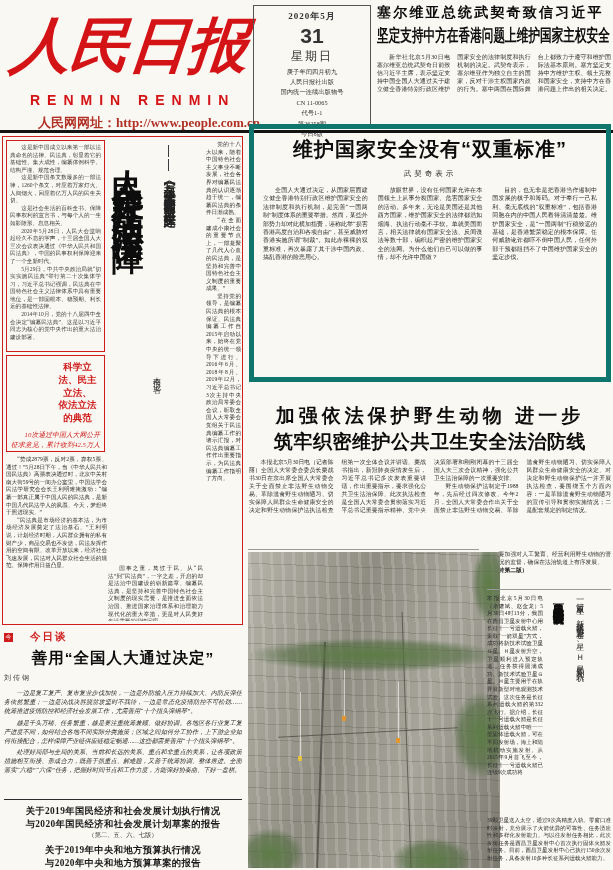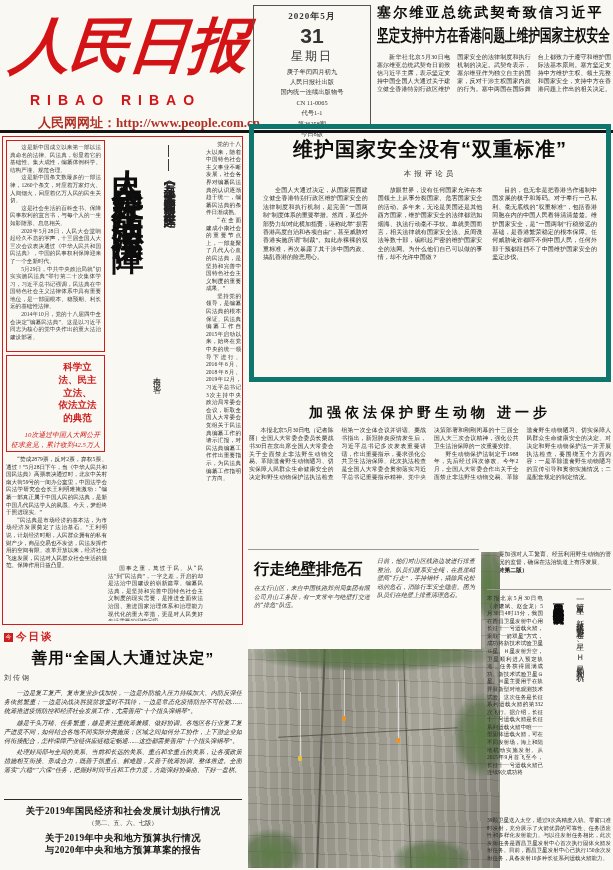--- a/index.html
+++ b/index.html
@@ -58,21 +58,21 @@
   #security-box{left:249px;top:124px;width:362px;height:258px;border:5px solid #0f766e;
     box-sizing:border-box;padding:7px 9px 5px;}
   #security-title{text-align:center;font-family:"Liberation Sans",sans-serif;
     font-size:20px;font-weight:900;letter-spacing:1px;color:#0d0d0d;}
   #security-byline{text-align:center;font-size:7.5px;letter-spacing:3px;margin:6px 0 7px;color:#333;}
   #security-body{columns:3;column-gap:10px;font-size:6px;line-height:1.4;height:182px;overflow:hidden;color:#2c2c2c;}
 
   
   #wildlife{left:249px;top:403px;width:362px;}
   #wl-kicker{text-align:center;font-size:8px;letter-spacing:0.4px;color:#111;}
-  .wl-title{text-align:center;font-family:"Liberation Sans",sans-serif;font-size:14px;
+  .wl-title{text-align:center;font-family:"Liberation Sans",sans-serif;font-size:19px;
     font-weight:900;color:#0d0d0d;line-height:1.35;}
   #wl-t1{letter-spacing:4px;}
   #wl-t2{letter-spacing:0.5px;}
   #wl-body{margin-top:5px;columns:4;column-gap:8px;font-size:5.8px;line-height:1.36;height:84px;overflow:hidden;color:#2c2c2c;}
   #wl-cont{left:487px;top:551px;width:124px;height:34px;font-size:5.8px;line-height:1.36;overflow:hidden;color:#2c2c2c;}
 
   
   #photo{left:248px;top:552px;width:252px;height:316px;background:#9b9a8f;overflow:hidden;}
   .rock{position:absolute;inset:0;
     background:
@@ -88,21 +88,21 @@
     padding:5px 6px;box-sizing:border-box;display:flex;gap:7px;}
   #photo-title{font-family:"Liberation Sans",sans-serif;font-size:15.5px;font-weight:900;
     white-space:nowrap;color:#0d0d0d;margin:2px 0 4px;}
   .cap{font-size:6px;font-style:italic;line-height:1.42;color:#333;text-align:justify;}
   #photo-left{width:116px;}
   #photo-right{flex:1;}
   #photo-rule{left:248px;top:549px;width:231px;height:1px;background:#9a9a9a;}
 
   
   #today{left:4px;top:630px;width:238px;}
-  #today-label{display:flex;align-items:center;gap:3px;}
+  #today-label{display:flex;align-items:center;gap:17px;}
   #today-icon{width:9px;height:9px;background:#cf1d1d;color:#fff;font-size:6px;line-height:9px;
     text-align:center;font-family:"Liberation Sans",sans-serif;}
   #today-label-text{color:#cf1d1d;font-family:"Liberation Sans",sans-serif;font-weight:bold;
     font-size:10.5px;letter-spacing:2px;}
   #today-title{text-align:center;font-family:"Liberation Sans",sans-serif;font-size:15.5px;
     font-weight:900;letter-spacing:1px;margin-top:4px;color:#0d0d0d;}
   #today-author{text-align:left;font-size:7px;letter-spacing:2px;color:#444;margin:4px 0 5px;}
   #today-body{font-size:6.2px;font-style:italic;line-height:1.48;color:#2c2c2c;height:112px;overflow:hidden;}
   #today-body p{margin-bottom:2px;}
 
@@ -119,21 +119,21 @@
     font-weight:900;letter-spacing:0.5px;margin-left:7px;color:#0d0d0d;line-height:1.5;}
   #sat-kicker{writing-mode:vertical-rl;font-size:8px;letter-spacing:2px;margin-left:6px;color:#222;line-height:1.6;}
   #sat-body2{margin-top:4px;font-size:5.5px;line-height:1.38;height:48px;overflow:hidden;color:#2c2c2c;text-align:justify;}
 </style>
 </head>
 <body>
 
 <div class="page">
 
   <div class="abs" id="calligraphy">人民日报</div>
-  <div class="abs" id="renmin">RIBAO RIBAO</div>
+  <div class="abs" id="renmin">RENMIN RENMIN</div>
   <div class="abs" id="site-url">人民网网址：http://www.people.com.cn</div>
 
   <div class="abs" id="datebox">
     <div class="month">2020年5月</div>
     <div class="day">31</div>
     <div class="ln0">星期日</div>
     <div>庚子年闰四月初九</div>
     <div>人民日报社出版</div>
     <div>国内统一连续出版物号</div>
     <div>CN 11-0065</div>
@@ -183,30 +183,31 @@
     </div>
     <div class="abs just" id="lead-rightcol">
       <p>党的十八大以来，随着中国特色社会主义事业不断发展，社会各界对编纂民法典的认识逐渐趋于统一，编纂民法典的条件日渐成熟。</p>
       <p>“在全面建成小康社会的重要节点上，一部凝聚了几代人心血的民法典，是坚持和完善中国特色社会主义制度的重要成果。”</p>
       <p>坚持党的领导，是编纂民法典的根本保证。民法典编纂工作自2015年启动以来，始终在党中央的统一领导下进行。2016年6月、2018年8月、2019年12月，习近平总书记3次主持中央政治局常委会会议，听取全国人大常委会党组关于民法典编纂工作的请示汇报，对民法典编纂工作作出重要指示，为民法典编纂工作指明了方向。</p>
     </div>
   </div>
 
   <div class="abs" id="security-box">
     <div id="security-title">维护国家安全没有“双重标准”</div>
-    <div id="security-byline">本报评论员</div>
+    <div id="security-byline">武契奇表示</div>
     <div id="security-body" class="just">
       <p>全国人大通过决定，从国家层面建立健全香港特别行政区维护国家安全的法律制度和执行机制，是完善“一国两制”制度体系的重要举措。然而，某些外部势力却对此横加指责，诬称此举“损害香港高度自治和各项自由”，甚至威胁对香港实施所谓“制裁”。如此赤裸裸的双重标准，再次暴露了其干涉中国内政、搞乱香港的险恶用心。</p>
       <p>放眼世界，没有任何国家允许在本国领土上从事分裂国家、危害国家安全的活动。多年来，无论是美国还是其他西方国家，维护国家安全的法律都浩如烟海、执法行动毫不手软。单就美国而言，相关法律就有国家安全法、反间谍法等数十部，编织起严密的维护国家安全的法网。为什么他们自己可以做的事情，却不允许中国做？</p>
       <p>目的，也无非是把香港当作遏制中国发展的棋子和筹码。对于奉行一己私利、毫无底线的“双重标准”，包括香港同胞在内的中国人民看得清清楚楚。维护国家安全，是“一国两制”行稳致远的基础，是香港繁荣稳定的根本保障。任何威胁讹诈都吓不倒中国人民，任何外部干预都阻挡不了中国维护国家安全的坚定步伐。</p>
     </div>
   </div>
 
   <div class="abs" id="wildlife">
     <div class="wl-title" id="wl-t1">加强依法保护野生动物  进一步</div>
+    <div class="wl-title" id="wl-t2">筑牢织密维护公共卫生安全法治防线</div>
     <div id="wl-body" class="just">
       <p>本报北京5月30日电（记者陈丽）全国人大常委会委员长栗战书30日在京出席全国人大常委会关于全面禁止非法野生动物交易、革除滥食野生动物陋习、切实保障人民群众生命健康安全的决定和野生动物保护法执法检查组第一次全体会议并讲话。栗战书指出，新冠肺炎疫情发生后，习近平总书记多次发表重要讲话，作出重要指示，要求强化公共卫生法治保障。此次执法检查是全国人大常委会贯彻落实习近平总书记重要指示精神、党中央决策部署和刚刚闭幕的十三届全国人大三次会议精神，强化公共卫生法治保障的一次重要安排。</p>
       <p>野生动物保护法制定于1988年，先后经过四次修改。今年2月，全国人大常委会作出关于全面禁止非法野生动物交易、革除滥食野生动物陋习、切实保障人民群众生命健康安全的决定。对决定和野生动物保护法一并开展执法检查，要围绕五个方面内容：一是革除滥食野生动物陋习的宣传引导和贯彻实施情况；二是配套规定的制定情况。</p>
     </div>
   </div>
   <div class="abs just" id="wl-cont">
     <p>要加强对人工繁育、经营利用野生动物的管理情况的监督，确保在法治轨道上有序发展。</p>
     <span class="jump">（下转第二版）</span>
   </div>
 
@@ -221,45 +222,39 @@
     <div class="veg" style="left:0;top:86px;width:252px;height:34px;border-radius:0;"></div>
     <div class="veg" style="right:-10px;top:140px;width:58px;height:86px;"></div>
     <div class="veg" style="left:-10px;bottom:-12px;width:66px;height:52px;"></div>
     <div class="veg" style="right:28px;bottom:-14px;width:80px;height:44px;"></div>
     <div class="rope" style="left:96px;top:118px;height:48px;"></div>
     <div class="rope" style="left:150px;top:130px;height:58px;"></div>
     <div class="rope" style="left:52px;top:140px;height:66px;"></div>
     <div class="worker" style="left:94px;top:164px;"></div>
     <div class="worker" style="left:148px;top:186px;"></div>
     <div class="worker" style="left:50px;top:204px;background:#e8c23a;"></div>
-    <div id="photo-inset">
-      <div id="photo-left">
-        <div id="photo-title">行走绝壁排危石</div>
-        <div class="cap">在太行山区，来自中国铁路郑州局集团有限公司月山工务段，有一支常年与绝壁打交道的“排危”队伍。</div>
-      </div>
-      <div id="photo-right" class="cap">日前，他们对山区线路边坡进行排查整治。队员们腰系安全绳，在悬崖峭壁间“行走”，手持钢钎，撬除风化松动的危石，消除行车安全隐患。图为队员们在绝壁上排查清理危石。</div>
-    </div>
   </div>
 
   <div class="abs" id="today">
     <div id="today-label">
       <div id="today-icon">今</div>
       <div id="today-label-text">今日谈</div>
     </div>
     <div id="today-title">善用“全国人大通过决定”</div>
     <div id="today-author">刘传钢</div>
     <div id="today-body" class="just">
       <p>一边是复工复产、复市复业步伐加快，一边是外防输入压力持续加大、内防反弹任务依然繁重；一边是决战决胜脱贫攻坚时不我待，一边是常态化疫情防控不可松劲……统筹推进疫情防控和经济社会发展工作，尤需善用“十个指头弹钢琴”。</p>
       <p>越是千头万绪、任务繁重，越是要注重统筹兼顾、做好协调。各地区各行业复工复产进度不同，如何结合各地不同实际分类施策；区域之间如何分工协作，上下游企业如何衔接配合，怎样保障产业链供应链稳定畅通……这些都需要善用“十个指头弹钢琴”。</p>
       <p>处理好局部与全局的关系、当前和长远的关系、重点和非重点的关系，让各项政策措施相互衔接、形成合力，既善于抓重点、解难题，又善于统筹协调、整体推进。全面落实“六稳”“六保”任务，把握好时间节点和工作力度，方能弹好协奏曲、下好一盘棋。</p>
     </div>
   </div>
 
   <div class="abs" id="reports">
     <div class="rep-line">关于2019年国民经济和社会发展计划执行情况</div>
+    <div class="rep-line">与2020年国民经济和社会发展计划草案的报告</div>
     <div class="rep-pages">（第二、五、六、七版）</div>
     <div class="rep-line">关于2019年中央和地方预算执行情况</div>
     <div class="rep-line">与2020年中央和地方预算草案的报告</div>
 
   </div>
 
   <div class="abs" id="satellite">
     <div id="sat-top">
       <div id="sat-body1">本报北京5月30日电（余建斌、赵金龙）5月30日4时13分，我国在西昌卫星发射中心用长征十一号运载火箭，采取“一箭双星”方式，成功将新技术试验卫星Ｇ星、Ｈ星发射升空，卫星顺利进入预定轨道，任务获得圆满成功。新技术试验卫星Ｇ星、Ｈ星主要用于在轨开展新型对地观测技术试验。这次任务是长征系列运载火箭的第332次飞行。据介绍，长征十一号运载火箭是长征系列运载火箭中唯一一型固体运载火箭，可在不同发射场，海上和陆地机动实施发射。从2015年9月首飞至今，长征十一号运载火箭已连续9次成功将</div>
       <div id="sat-title">西昌卫星发射中心首次成功发射固体运载火箭</div>

